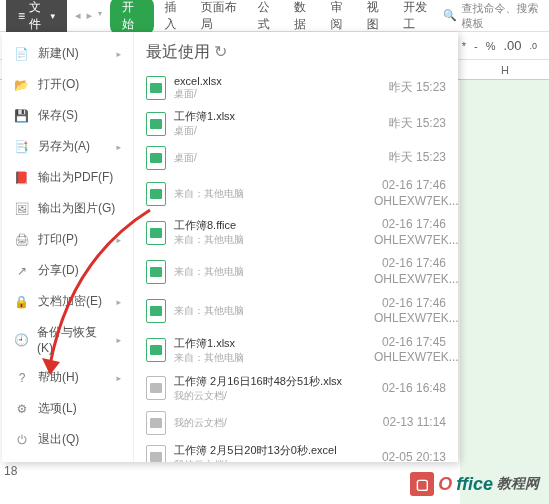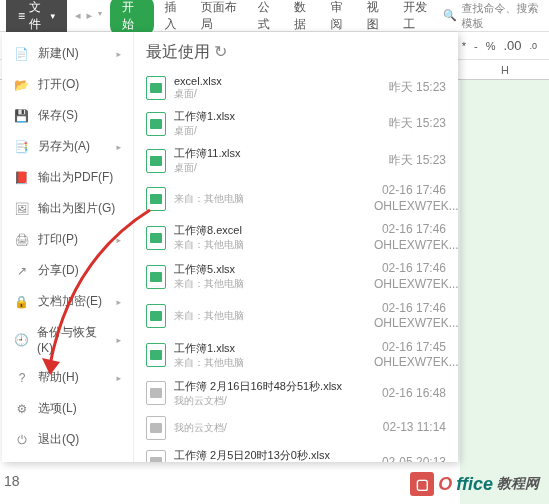--- a/index.html
+++ b/index.html
@@ -34,21 +34,21 @@
 .file-time { font-size: 12px; color: #999; text-align: right; width: 72px; flex-shrink: 0; line-height: 1.3; }
 
 .arrow-overlay { position: absolute; top: 200px; left: 30px; width: 140px; height: 180px; pointer-events: none; }
 .watermark { position: absolute; bottom: 8px; right: 10px; display: flex; align-items: center; gap: 4px; font-size: 18px; font-style: italic; font-weight: bold; }
 .wm-logo { width: 24px; height: 24px; background: #d9534f; color: #fff; display: flex; align-items: center; justify-content: center; border-radius: 3px; font-style: normal; font-size: 14px; }
 .wm-o { color: #d9534f; }
 .wm-f { color: #0f766e; }
 .wm-sub { color: #555; font-size: 14px; }
 
 .sheet-bg { position: absolute; top: 80px; right: 0; bottom: 0; left: 460px; background: #e8f5e9; }
-.rownum { position: absolute; left: 4px; bottom: 15px; font-size: 14px; color: #666; text-align: center; }
+.rownum { position: absolute; left: 4px; bottom: 26px; font-size: 12px; color: #666; text-align: center; }
 </style>
 </head>
 <body>
 
 <div class="topbar">
   <div class="file-btn">
     <span>≡</span>
     <span>文件</span>
     <span style="font-size:9px">▾</span>
   </div>
@@ -163,44 +163,42 @@
           <div class="file-icon"></div>
           <div class="file-info">
             <div class="file-name">工作簿1.xlsx</div>
             <div class="file-loc">桌面/</div>
           </div>
           <div class="file-time">昨天 15:23</div>
         </div>
         <div class="file-row">
           <div class="file-icon"></div>
           <div class="file-info">
-            <div class="file-name">工作簿11.xlsx</div>
             <div class="file-loc">桌面/</div>
           </div>
           <div class="file-time">昨天 15:23</div>
         </div>
         <div class="file-row">
           <div class="file-icon"></div>
           <div class="file-info">
             <div class="file-loc">来自：其他电脑</div>
           </div>
           <div class="file-time">02-16 17:46<br>OHLEXW7EK...</div>
         </div>
         <div class="file-row">
           <div class="file-icon"></div>
           <div class="file-info">
-            <div class="file-name">工作簿8.excel</div>
-            <div class="file-loc">来自：其他电脑</div>
-          </div>
-          <div class="file-time">02-16 17:46<br>OHLEXW7EK...</div>
-        </div>
-        <div class="file-row">
-          <div class="file-icon"></div>
-          <div class="file-info">
-            <div class="file-name">工作簿5.xlsx</div>
+            <div class="file-name">工作簿8.ffice</div>
+            <div class="file-loc">来自：其他电脑</div>
+          </div>
+          <div class="file-time">02-16 17:46<br>OHLEXW7EK...</div>
+        </div>
+        <div class="file-row">
+          <div class="file-icon"></div>
+          <div class="file-info">
             <div class="file-loc">来自：其他电脑</div>
           </div>
           <div class="file-time">02-16 17:46<br>OHLEXW7EK...</div>
         </div>
         <div class="file-row">
           <div class="file-icon"></div>
           <div class="file-info">
             <div class="file-loc">来自：其他电脑</div>
           </div>
           <div class="file-time">02-16 17:46<br>OHLEXW7EK...</div>
@@ -224,21 +222,21 @@
         <div class="file-row">
           <div class="file-icon cloud"></div>
           <div class="file-info">
             <div class="file-loc">我的云文档/</div>
           </div>
           <div class="file-time">02-13 11:14</div>
         </div>
         <div class="file-row">
           <div class="file-icon cloud"></div>
           <div class="file-info">
-            <div class="file-name">工作簿 2月5日20时13分0秒.xlsx</div>
+            <div class="file-name">工作簿 2月5日20时13分0秒.excel</div>
             <div class="file-loc">我的云文档/</div>
           </div>
           <div class="file-time">02-05 20:13</div>
         </div>
       </div>
   </div>
 </div>
 
 <svg class="arrow-overlay" viewBox="0 0 140 180">
   <path d="M 120 10 Q 40 60 20 165" stroke="#d9302c" stroke-width="3" fill="none"></path>

